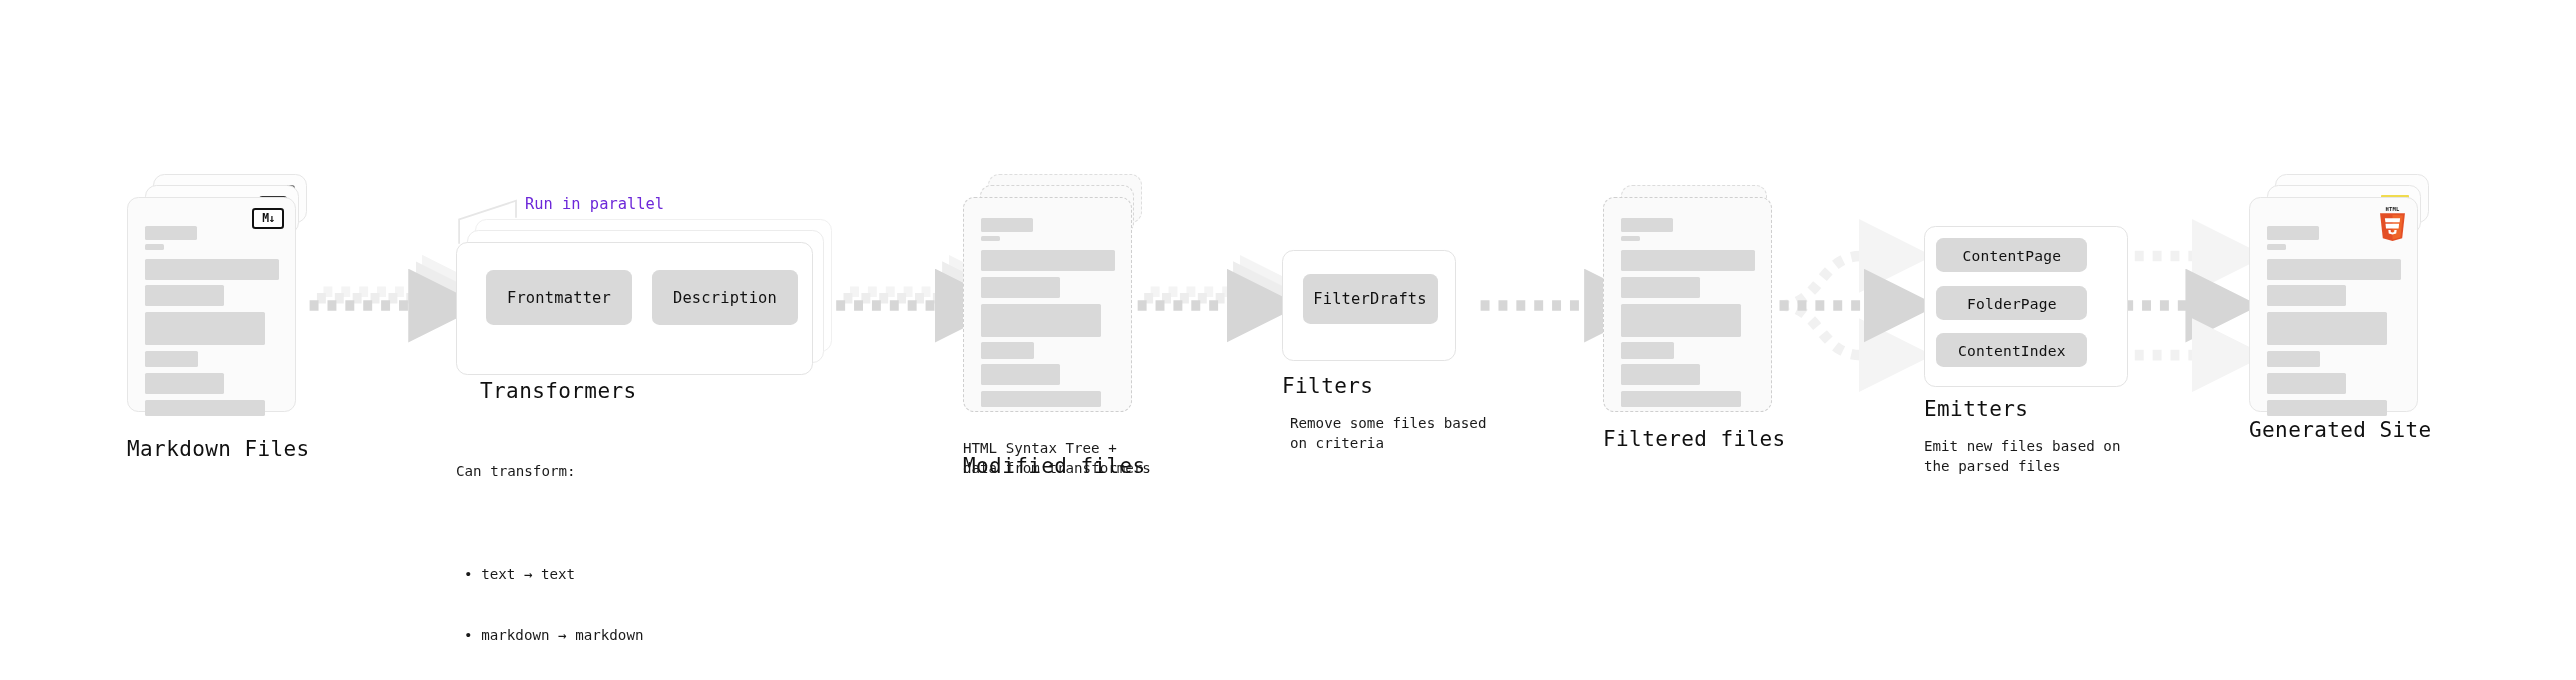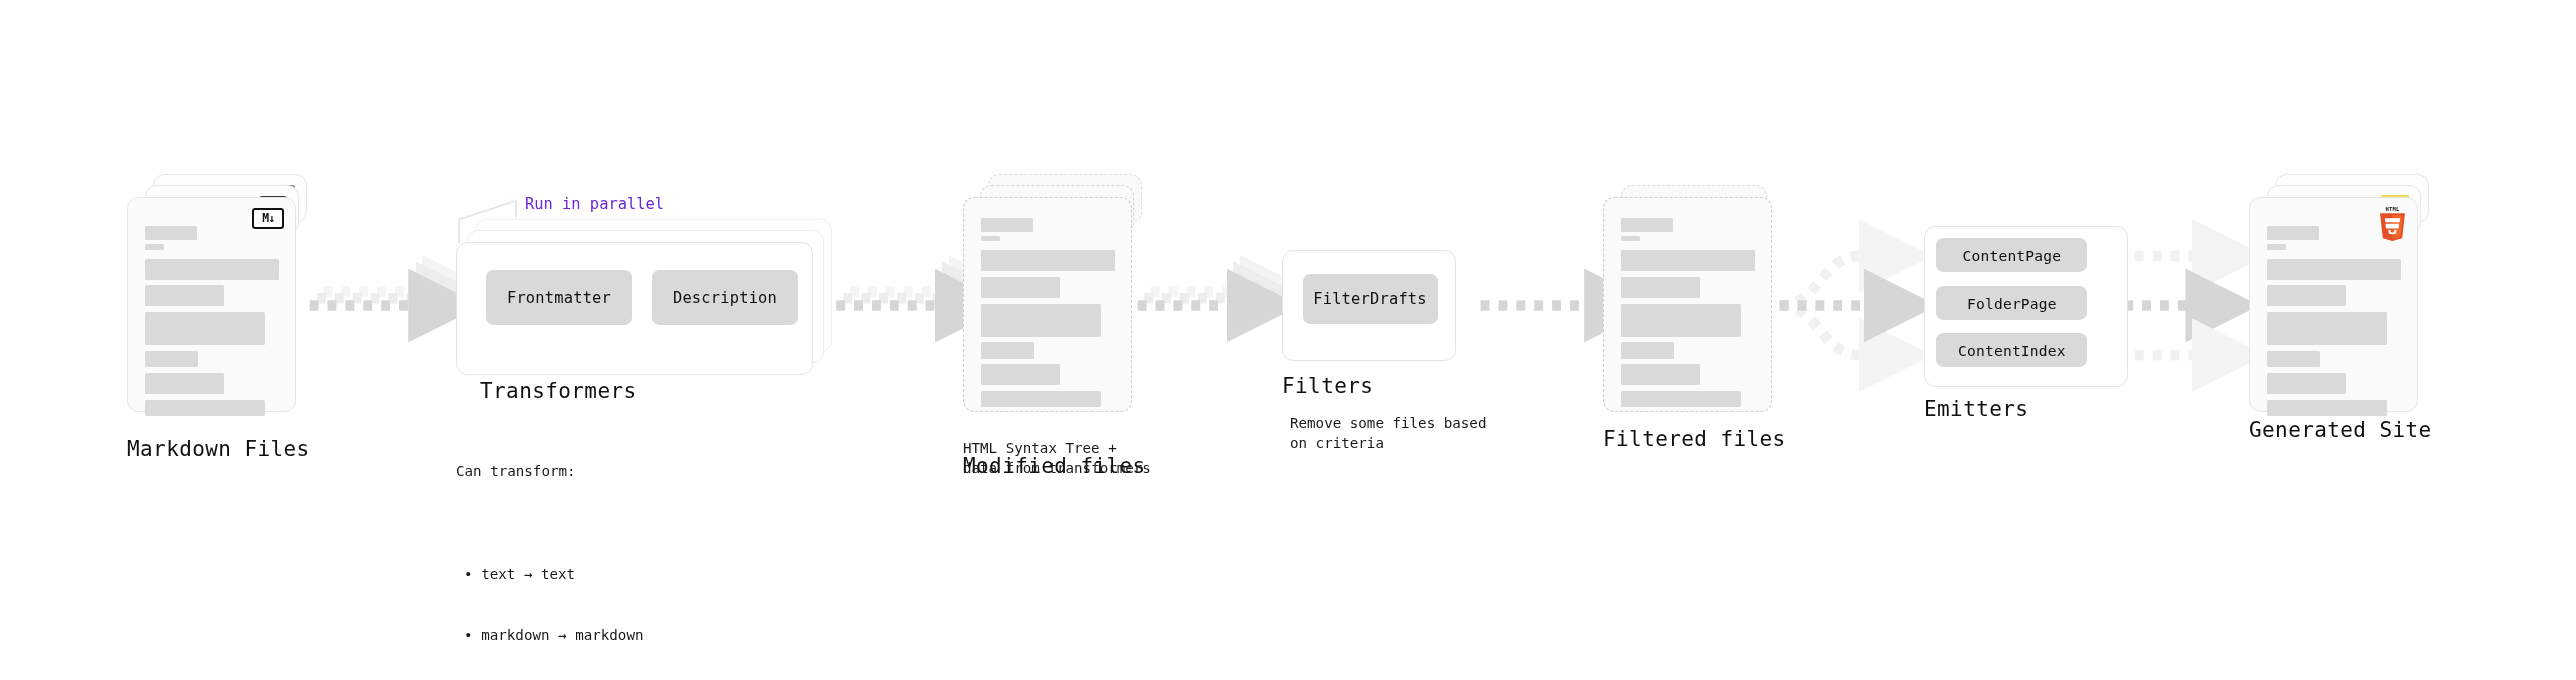--- a/index.html
+++ b/index.html
@@ -227,20 +227,22 @@
   <div class="title" style="left:1603px;top:427px;">Filtered files</div>
 
   <div class="stack">
     <div class="group" style="left:1924px;top:226px;width:204px;height:161px;">
       <div class="chip" style="left:11.4px;top:11.4px;width:151px;height:34px;font-size:14.6px;">ContentPage</div>
       <div class="chip" style="left:11.4px;top:59px;width:151px;height:34px;font-size:14.6px;">FolderPage</div>
       <div class="chip" style="left:11.4px;top:106px;width:151px;height:34px;font-size:14.6px;">ContentIndex</div>
     </div>
   </div>
   <div class="title" style="left:1924px;top:397px;">Emitters</div>
+  <div class="caption" style="left:1924px;top:436px;">Emit new files based on
+the parsed files</div>
 
   <div class="stack">
     <div class="doc back" style="left:2275px;top:174px;width:154px;height:49px;">
       <div class="css-badge">
         <div class="t">CSS</div>
         <div class="u"></div>
       </div>
     </div>
     <div class="doc back" style="left:2267px;top:185px;width:154px;height:49px;">
       <div class="js-badge"></div>

